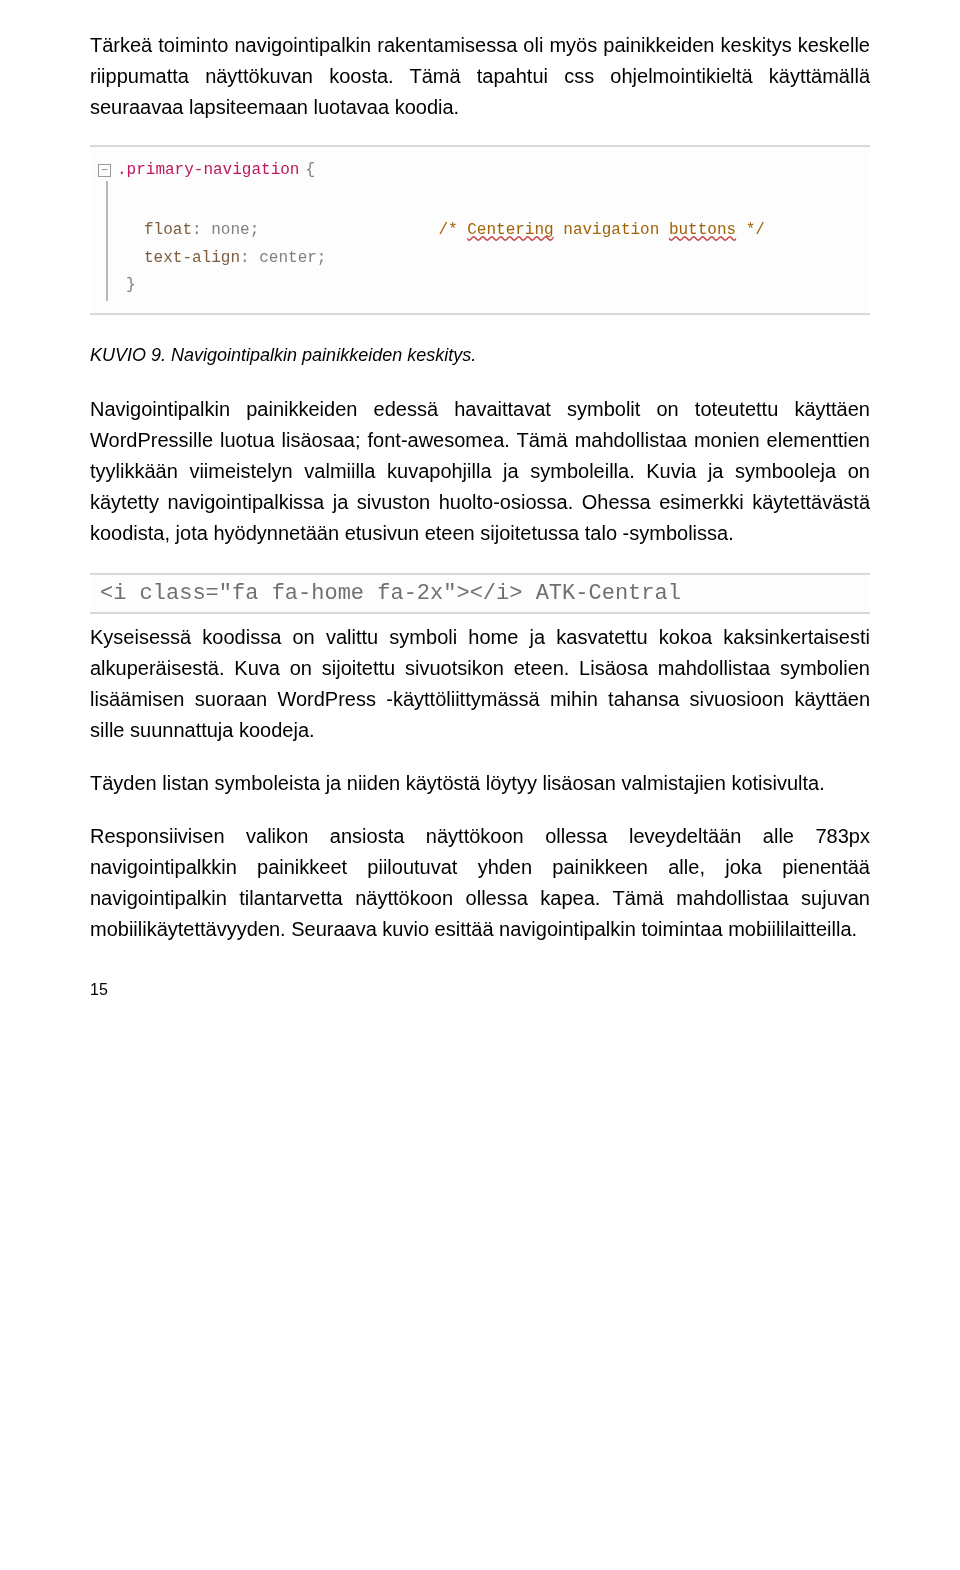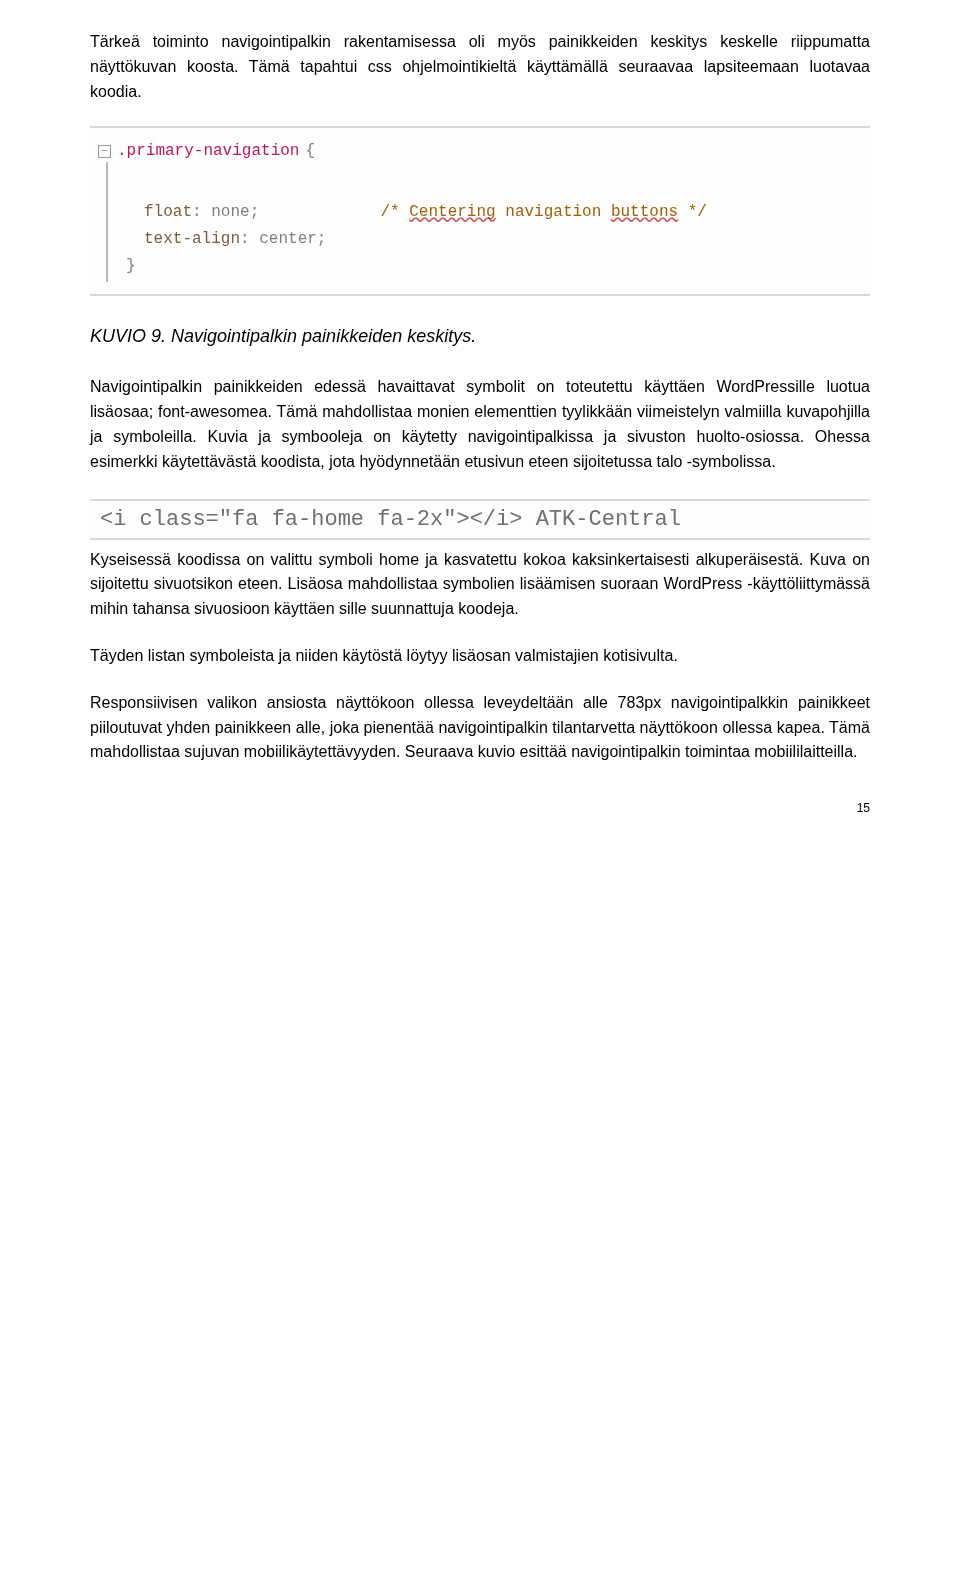--- a/index.html
+++ b/index.html
@@ -7,21 +7,21 @@
     padding: 0;
     width: 960px;
     background: #fff;
     font-family: Arial, Helvetica, sans-serif;
     color: #000;
   }
   .page {
     padding: 30px 90px 40px 90px;
   }
   .para {
-    font-size: 16px;
+    font-size: 20px;
     line-height: 1.55;
     text-align: justify;
     margin: 0 0 22px 0;
   }
   .caption {
     font-size: 18px;
     font-style: italic;
     margin: 30px 0 28px 0;
   }
   .code-figure {
@@ -62,21 +62,21 @@
     bottom: 12px;
     border-left: 2px solid #b8b8b8;
   }
   .selector {
     color: #be185d;
   }
   .brace { color: #808080; }
   .code-body {
     padding-left: 46px;
     display: flex;
-    gap: 54px;
+    gap: 112px;
   }
   .props { white-space: pre; color: #808080; }
   .prop-name { color: #7a5d3e; }
   .comment { color: #a16207;}
   .squiggle {
     text-decoration: underline wavy #c85050;
     text-decoration-skip-ink: none;
   }
   .code-close {
     padding-left: 28px;
@@ -86,22 +86,22 @@
     border-top: 2px solid #d8d8d8;
     border-bottom: 2px solid #d8d8d8;
     background: #fdfdfd;
     padding: 6px 10px;
     font-family: Consolas, "Courier New", monospace;
     font-size: 22px;
     color: #707070;
     margin: 24px 0 8px 0;
   }
   .page-num {
-    text-align: right;
-    font-size: 12px;
+    text-align: left;
+    font-size: 16px;
     margin-top: 36px;
   }
 </style>
 </head>
 <body>
 
 <div class="page">
 
   <p class="para">Tärkeä toiminto navigointipalkin rakentamisessa oli myös painikkeiden keskitys keskelle riippumatta näyttökuvan koosta. Tämä tapahtui css ohjelmointikieltä käyttämällä seuraavaa lapsiteemaan luotavaa koodia.</p>
 

